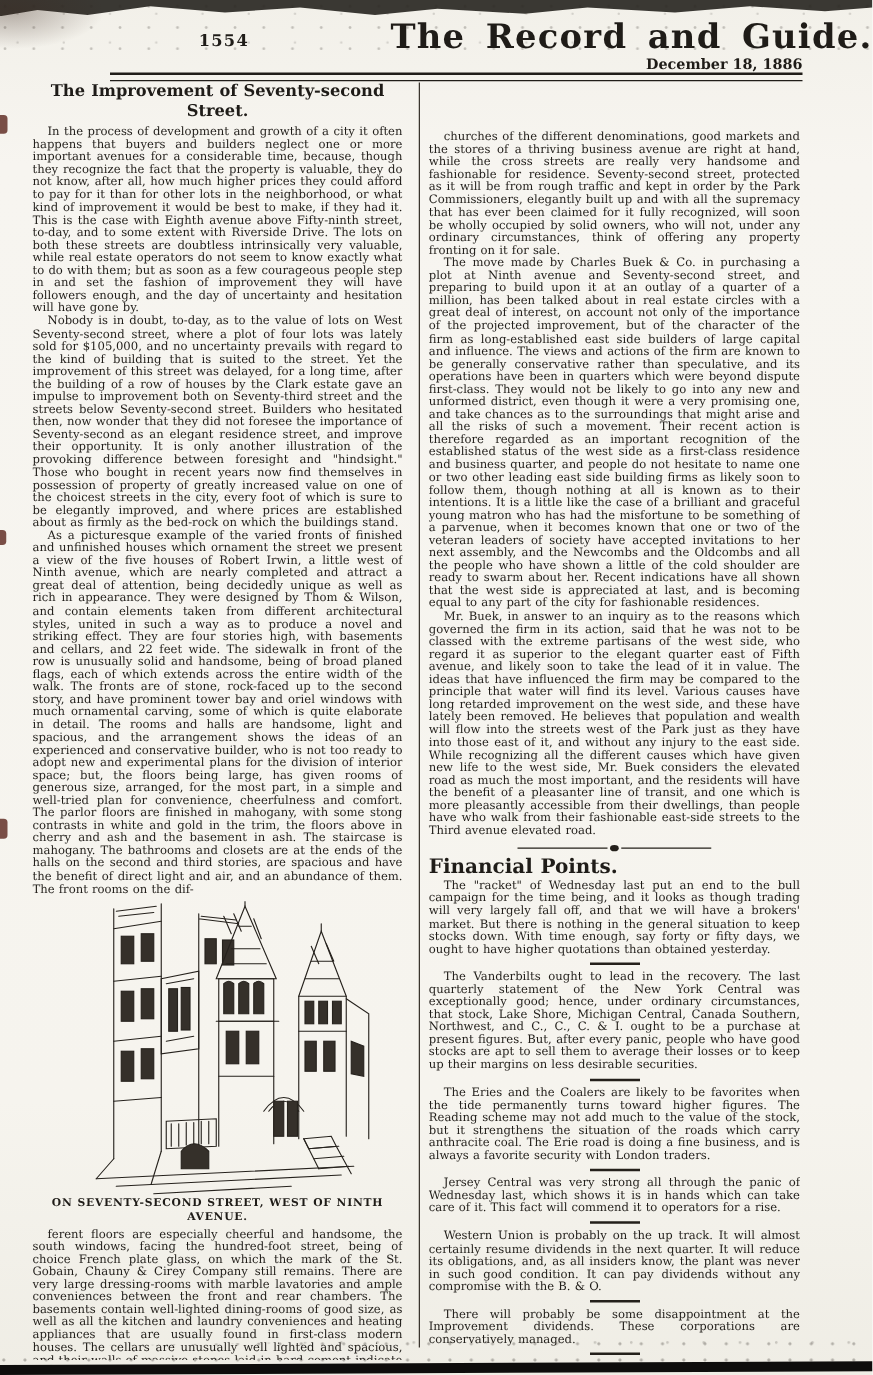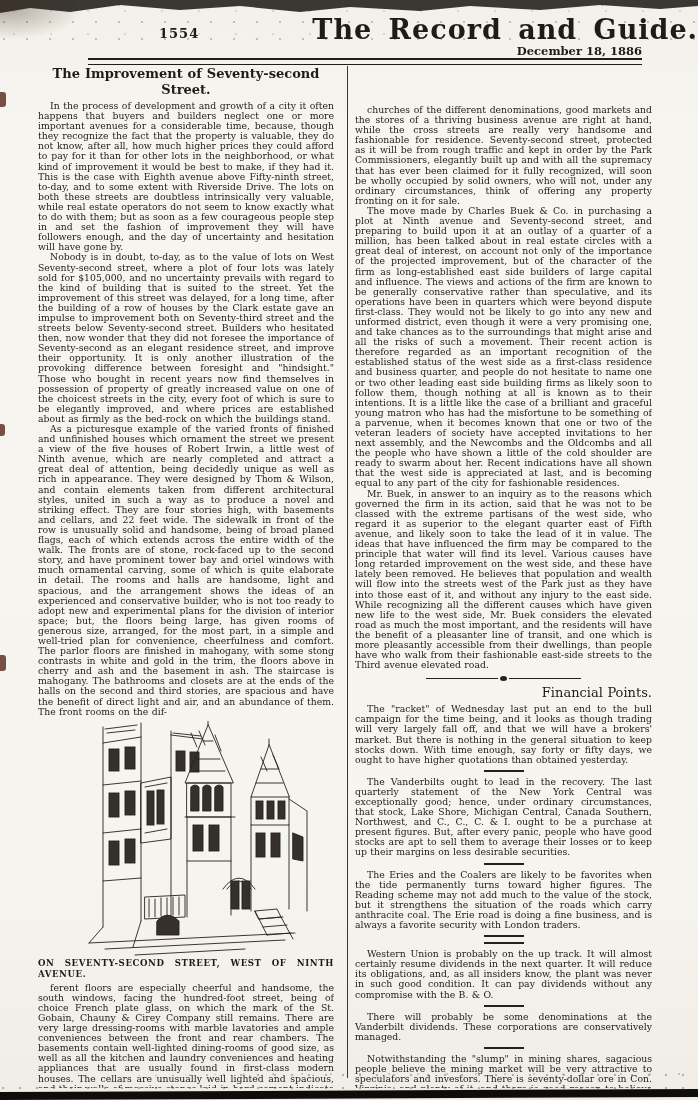--- a/index.html
+++ b/index.html
@@ -45,35 +45,35 @@
   }
   
   .masthead{position:absolute;top:12px;left:0;width:698px;height:46px;}
   .page-number{position:absolute;left:115px;top:14px;font-size:13px;font-weight:bold;letter-spacing:1px;margin-left:44px;}
   .paper-title{position:absolute;left:0;width:698px;top:2px;text-align:right;font-size:27px;font-weight:bold;letter-spacing:1px;word-spacing:6px;}
   .issue-date{position:absolute;right:56px;top:32px;font-size:11.5px;font-weight:bold;}
   .header-rule{position:absolute;top:58px;left:88px;width:554px;height:4px;border-top:2px solid #201d19;border-bottom:1px solid #201d19;}
   
   .page-content{position:absolute;top:66px;left:0;width:698px;height:1022px;display:flex;}
   .col{overflow:hidden;font-size:9.3px;line-height:10.1px;text-align:justify;word-spacing:.4px;}
-  .col-left{width:296px;margin-left:38px;margin-right:13px;}
+  .col-left{width:296px;margin-left:26px;margin-right:13px;}
   .col-divider{width:1px;background:#3a352e;height:1012px;}
   .col-right{width:297px;margin-left:7px;margin-top:39px;}
   p.art{margin:0;text-indent:12px;}
   .headline{margin:0 0 3px 0;text-align:center;font-size:13px;font-weight:bold;line-height:16px;}
-  .fp-title{margin:2px 0 3px 0;text-align:right;font-size:13px;font-weight:normal;line-height:16px;}
+  .fp-title{margin:2px 0 3px 0;text-align:left;font-size:16px;font-weight:bold;line-height:16px;}
   
   .ornament-divider{display:flex;align-items:center;justify-content:center;margin:6px 0 4px 0;}
   .ornament-divider .seg{width:72px;height:1px;background:#24201b;}
   .ornament-divider .dot{width:7px;height:5px;background:#24201b;border-radius:50%;margin:0 2px;}
   .rule-small{width:40px;height:2px;background:#24201b;margin:5px auto;}
   
   .illustration{width:282px;margin:4px auto 1px auto;}
   .illustration svg{display:block;}
-  .caption{margin:0 0 3px 0;font-size:8.6px;font-weight:bold;letter-spacing:.6px;line-height:11px;}
+  .caption{margin:0 0 3px 0;text-align:center;font-size:8.6px;font-weight:bold;letter-spacing:.6px;line-height:11px;}
 </style>
 </head>
 <body>
 
 <div class="top-band"></div>
 <div class="top-speckle"></div>
 <div class="corner-smudge"></div>
 <div class="edge-mark m1"></div>
 <div class="edge-mark m2"></div>
 <div class="edge-mark m3"></div>
@@ -182,24 +182,25 @@
     </div>
 
     <h2 class="fp-title">Financial Points.</h2>
 
     <p class="art">The "racket" of Wednesday last put an end to the bull campaign for the time being, and it looks as though trading will very largely fall off, and that we will have a brokers' market. But there is nothing in the general situation to keep stocks down. With time enough, say forty or fifty days, we ought to have higher quotations than obtained yesterday.</p>
     <div class="rule-small"></div>
     <p class="art">The Vanderbilts ought to lead in the recovery. The last quarterly statement of the New York Central was exceptionally good; hence, under ordinary circumstances, that stock, Lake Shore, Michigan Central, Canada Southern, Northwest, and C., C., C. &amp; I. ought to be a purchase at present figures. But, after every panic, people who have good stocks are apt to sell them to average their losses or to keep up their margins on less desirable securities.</p>
     <div class="rule-small"></div>
     <p class="art">The Eries and the Coalers are likely to be favorites when the tide permanently turns toward higher figures. The Reading scheme may not add much to the value of the stock, but it strengthens the situation of the roads which carry anthracite coal. The Erie road is doing a fine business, and is always a favorite security with London traders.</p>
     <div class="rule-small"></div>
+    <p class="art">Jersey Central was very strong all through the panic of Wednesday last, which shows it is in hands which can take care of it. This fact will commend it to operators for a rise.</p>
     <div class="rule-small"></div>
     <p class="art">Western Union is probably on the up track. It will almost certainly resume dividends in the next quarter. It will reduce its obligations, and, as all insiders know, the plant was never in such good condition. It can pay dividends without any compromise with the B. &amp; O.</p>
     <div class="rule-small"></div>
-    <p class="art">There will probably be some denominations at the Vanderbilt dividends. These corporations are conservatively managed.</p>
+    <p class="art">There will probably be some disappointment at the Improvement dividends. These corporations are conservatively managed.</p>
     <div class="rule-small"></div>
     <p class="art">Notwithstanding the "slump" in mining shares, sagacious people believe the mining market will be very attractive to speculators and investors. There is seventy-dollar ore in Con. Virginia, and plenty of it, and there is good reason to believe that Best and Belcher has a small bonanza on hand. Bodie will probably pay a good dividend, as will Mono. Indeed, mining property generally looks very tempting.</p>
 
   </div>
 
 </div>
 
 <div class="bottom-speckle"></div>
 <div class="bottom-bar"></div>
 

